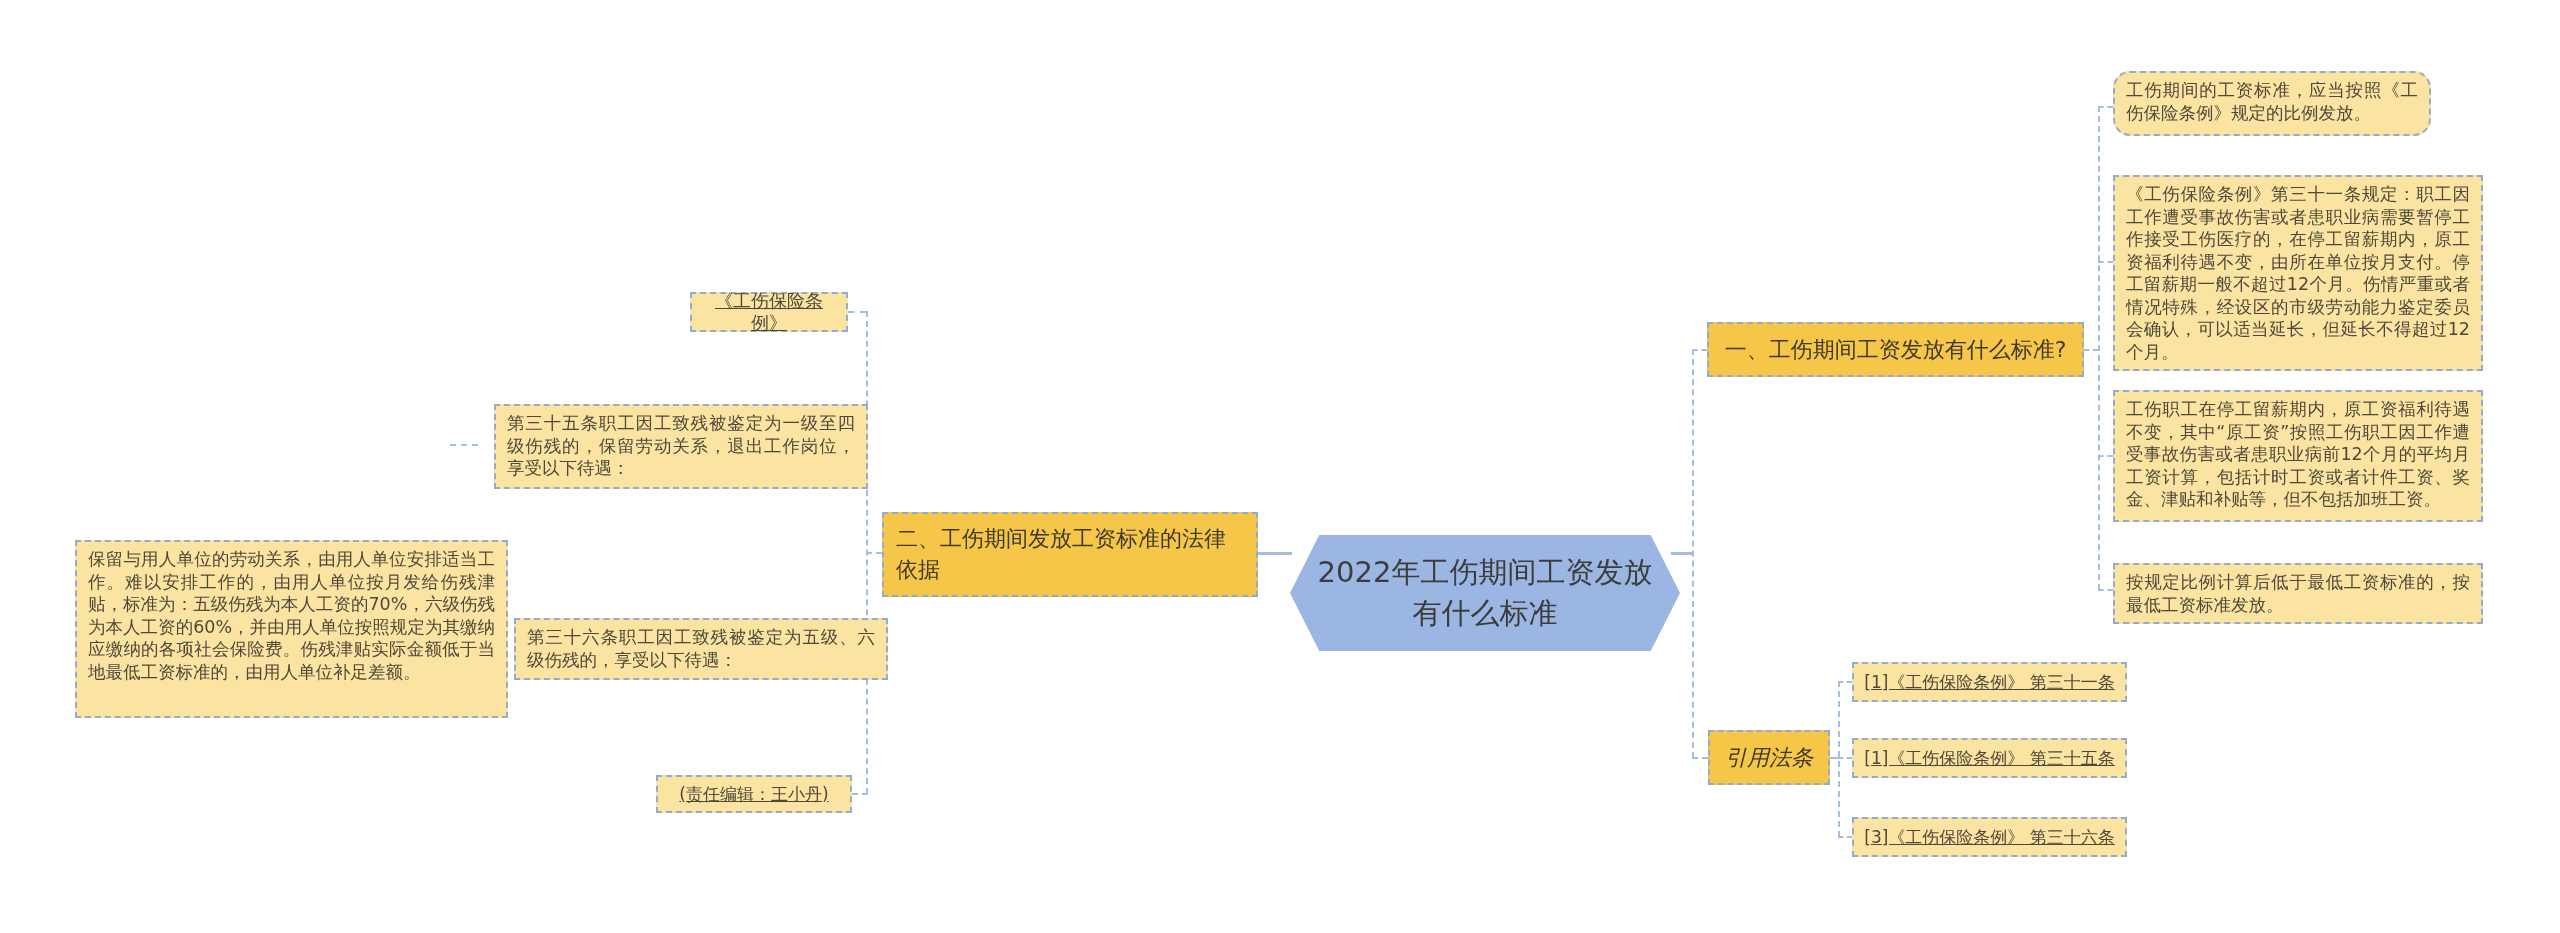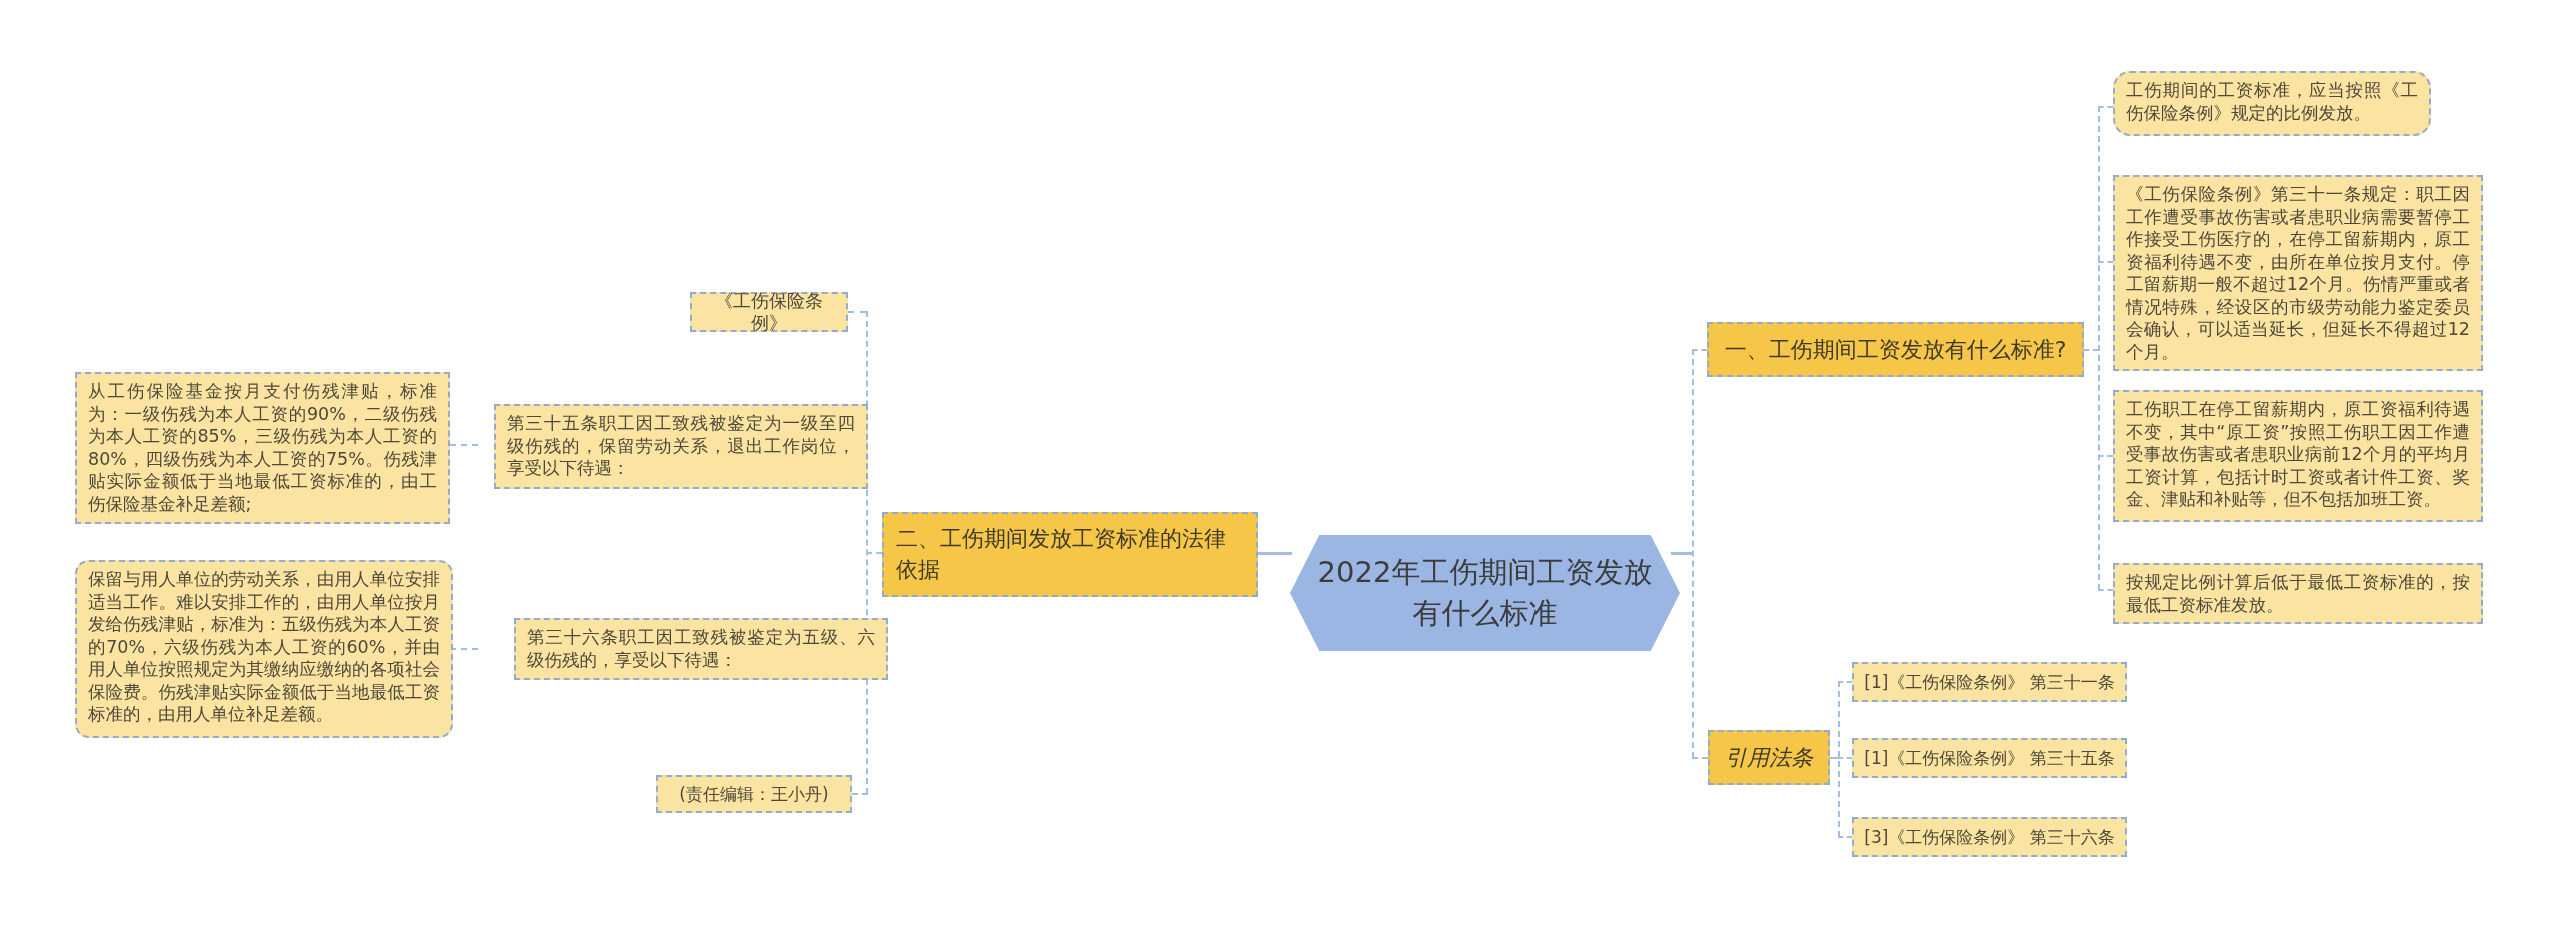--- a/index.html
+++ b/index.html
@@ -19,21 +19,21 @@
   }
   .node{
     position:absolute;box-sizing:border-box;
     background:var(--node-fill);
     border:2px dashed var(--dash-border);
     color:var(--node-text);
     font-size:17.5px;line-height:22.5px;
     padding:6px 11px;
     text-align:justify;
   }
-  .node.center-text{display:flex;align-items:center;justify-content:center;text-align:center;padding:2px 6px;}
+  .node.center-text{display:flex;align-items:center;justify-content:center;text-align:center;padding:2px 6px;text-decoration:underline;}
   .branch{
     position:absolute;box-sizing:border-box;
     background:var(--branch-fill);
     border:2px dashed var(--dash-border);
     color:var(--branch-text);
     font-size:22px;line-height:31px;
     padding:9px 12px;
   }
   .branch.center-text{display:flex;align-items:center;justify-content:center;text-align:center;padding:2px 6px;}
   .root{
@@ -91,23 +91,22 @@
   <div class="branch" style="left:882px;top:512px;width:376px;min-height:85px;">二、工伤期间发放工资标准的法律依据</div>
 
   <div class="node center-text" style="left:690px;top:292px;width:158px;height:40px;font-size:18px;">《工伤保险条例》</div>
 
   <div class="node" style="left:478px;top:404px;width:374px;min-height:85px;margin-left:16px;">第三十五条职工因工致残被鉴定为一级至四级伤残的，保留劳动关系，退出工作岗位，享受以下待遇：</div>
 
   <div class="node" style="left:478px;top:618px;width:374px;min-height:62px;margin-left:36px;">第三十六条职工因工致残被鉴定为五级、六级伤残的，享受以下待遇：</div>
 
   <div class="node center-text" style="left:656px;top:775px;width:196px;height:38px;font-size:17px;">(责任编辑：王小丹)</div>
 
-  <div class="node" style="left:75px;top:372px;width:375px;min-height:152px;">从工伤保险基金按月支付伤残津贴，标准为：一级伤残为本人工资的90%，二级伤残为本人工资的85%，三级伤残为本人工资的80%，四级伤残为本人工资的75%。伤残津贴实际金额低于当地最低工资标准的，由工伤保险基金补足差额;</div>
 
-  <div class="node" style="left:75px;top:560px;width:378px;min-height:178px;border-radius:14px;">保留与用人单位的劳动关系，由用人单位安排适当工作。难以安排工作的，由用人单位按月发给伤残津贴，标准为：五级伤残为本人工资的70%，六级伤残为本人工资的60%，并由用人单位按照规定为其缴纳应缴纳的各项社会保险费。伤残津贴实际金额低于当地最低工资标准的，由用人单位补足差额。</div>
+  <div class="node" style="left:75px;top:540px;width:433px;min-height:178px;">保留与用人单位的劳动关系，由用人单位安排适当工作。难以安排工作的，由用人单位按月发给伤残津贴，标准为：五级伤残为本人工资的70%，六级伤残为本人工资的60%，并由用人单位按照规定为其缴纳应缴纳的各项社会保险费。伤残津贴实际金额低于当地最低工资标准的，由用人单位补足差额。</div>
 
   <div class="branch center-text" style="left:1707px;top:322px;width:377px;height:55px;">一、工伤期间工资发放有什么标准?</div>
 
   <div class="node" style="left:2113px;top:71px;width:318px;min-height:65px;border-radius:17px;">工伤期间的工资标准，应当按照《工伤保险条例》规定的比例发放。</div>
 
   <div class="node" style="left:2113px;top:175px;width:370px;min-height:175px;">《工伤保险条例》第三十一条规定：职工因工作遭受事故伤害或者患职业病需要暂停工作接受工伤医疗的，在停工留薪期内，原工资福利待遇不变，由所在单位按月支付。停工留薪期一般不超过12个月。伤情严重或者情况特殊，经设区的市级劳动能力鉴定委员会确认，可以适当延长，但延长不得超过12个月。</div>
 
   <div class="node" style="left:2113px;top:390px;width:370px;min-height:132px;">工伤职工在停工留薪期内，原工资福利待遇不变，其中“原工资”按照工伤职工因工作遭受事故伤害或者患职业病前12个月的平均月工资计算，包括计时工资或者计件工资、奖金、津贴和补贴等，但不包括加班工资。</div>
 
   <div class="node" style="left:2113px;top:563px;width:370px;min-height:54px;">按规定比例计算后低于最低工资标准的，按最低工资标准发放。</div>

